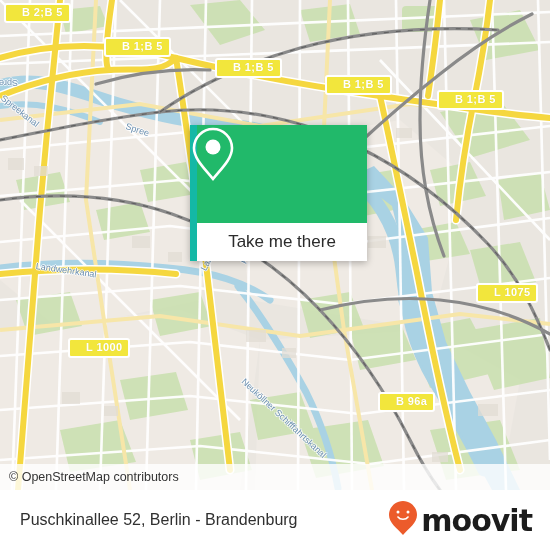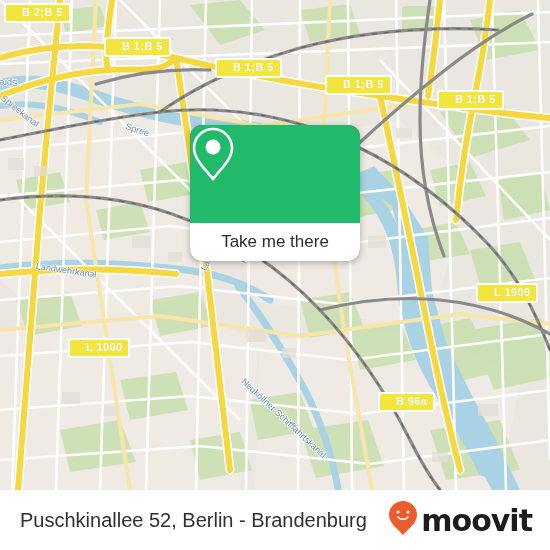--- a/index.html
+++ b/index.html
@@ -54,24 +54,25 @@
     display:flex;align-items:center;
   }
   .attrib span{
     font-size:12.5px;color:#333;padding-left:9px;
     font-family:"Liberation Sans", sans-serif;
   }
 
   
   .card{
     position:absolute;left:190px;top:125px;width:170px;height:136px;
-    background:#be185d;
-    border-radius:12px;
+    background:#14b8a6;
+    border-radius:0;
     box-shadow:0 2px 7px rgba(0,0,0,.28);
     overflow:hidden;
+    padding-left:7px;
   }
   .card-top{
     height:98px;background:#21b96a;
     display:flex;align-items:center;justify-content:center;
   }
   .card-label{
     height:38px;display:flex;align-items:center;justify-content:center;
     font-size:17px;color:#2b2b2b;background:#fff;
     font-family:"Liberation Sans", sans-serif;
   }
@@ -80,21 +81,21 @@
   .bottombar{
     position:absolute;left:0;top:490px;width:550px;height:60px;
     background:#ffffff;overflow:hidden;
   }
   .bottom-inner{
     position:relative;width:100%;height:100%;
     display:flex;align-items:center;justify-content:space-between;
     padding:0 18px 0 20px;box-sizing:border-box;
   }
   .addr{
-    font-size:20px;color:#303030;white-space:nowrap;
+    font-size:16px;color:#303030;white-space:nowrap;
     font-family:"Liberation Sans", sans-serif;
   }
   .brand{display:flex;align-items:center;gap:3px;text-align:center;}
   .brandname{
     font-size:30px;color:#1c1c1c;letter-spacing:-1px;
     font-family:"DejaVu Sans", sans-serif;font-weight:bold;
   }
 </style>
 </head>
 <body>
@@ -258,35 +259,38 @@
         </g>
       </g>
     </svg>
 
     <div id="shields">
         <div class="shield" style="left: 4px; top: 3px;">B 2;B 5</div>
         <div class="shield" style="left: 104px; top: 37px;">B 1;B 5</div>
         <div class="shield" style="left: 215px; top: 58px;">B 1;B 5</div>
         <div class="shield" style="left: 325px; top: 75px;">B 1;B 5</div>
         <div class="shield" style="left: 437px; top: 90px;">B 1;B 5</div>
-        <div class="shield" style="left: 476px; top: 283px;">L 1909</div>
+        <div class="shield" style="left: 476px; top: 283px;">L 1075</div>
         <div class="shield" style="left: 68px; top: 338px;">L 1000</div>
         <div class="shield" style="left: 378px; top: 392px;">B 96a</div>
       </div>
 
     <div id="maplabels">
         <div class="maplabel water" style="left: 18px; top: 78px; transform: rotate(180deg); transform-origin: left center;">Spree</div>
         <div class="maplabel water" style="left: 2px; top: 92px; transform: rotate(38deg); transform-origin: left center;">Spreekanal</div>
         <div class="maplabel water" style="left: 126px; top: 121px; transform: rotate(18deg); transform-origin: left center;">Spree</div>
         <div class="maplabel water" style="left: 36px; top: 261px; transform: rotate(8deg); transform-origin: left center;">Landwehrkanal</div>
         <div class="maplabel water" style="left: 203px; top: 265px; transform: rotate(-62deg); transform-origin: left center;">Landwehr. ..</div>
         <div class="maplabel water" style="left: 243px; top: 258px; transform: rotate(-62deg); transform-origin: left center;">Flu..</div>
         <div class="maplabel water" style="left: 243px; top: 375px; transform: rotate(43deg); transform-origin: left center;">Neuköllner Schifffahrtskanal</div>
       </div>
 
+    <div class="attrib">
+      <span>© OpenStreetMap contributors</span>
+    </div>
 
     <div class="card">
       <div class="card-top" style="background: rgb(33, 185, 106);">
         <span>
           <svg width="46" height="58" viewBox="0 0 46 58">
             <path d="M23 4 C12.5 4 4 12.5 4 23 C4 34 15 44 23 54 C31 44 42 34 42 23 C42 12.5 33.5 4 23 4 Z" fill="none" stroke="#ffffff" stroke-width="2.6"></path>
             <circle cx="23" cy="22" r="7.5" fill="#ffffff"></circle>
           </svg>
         </span>
       </div>

